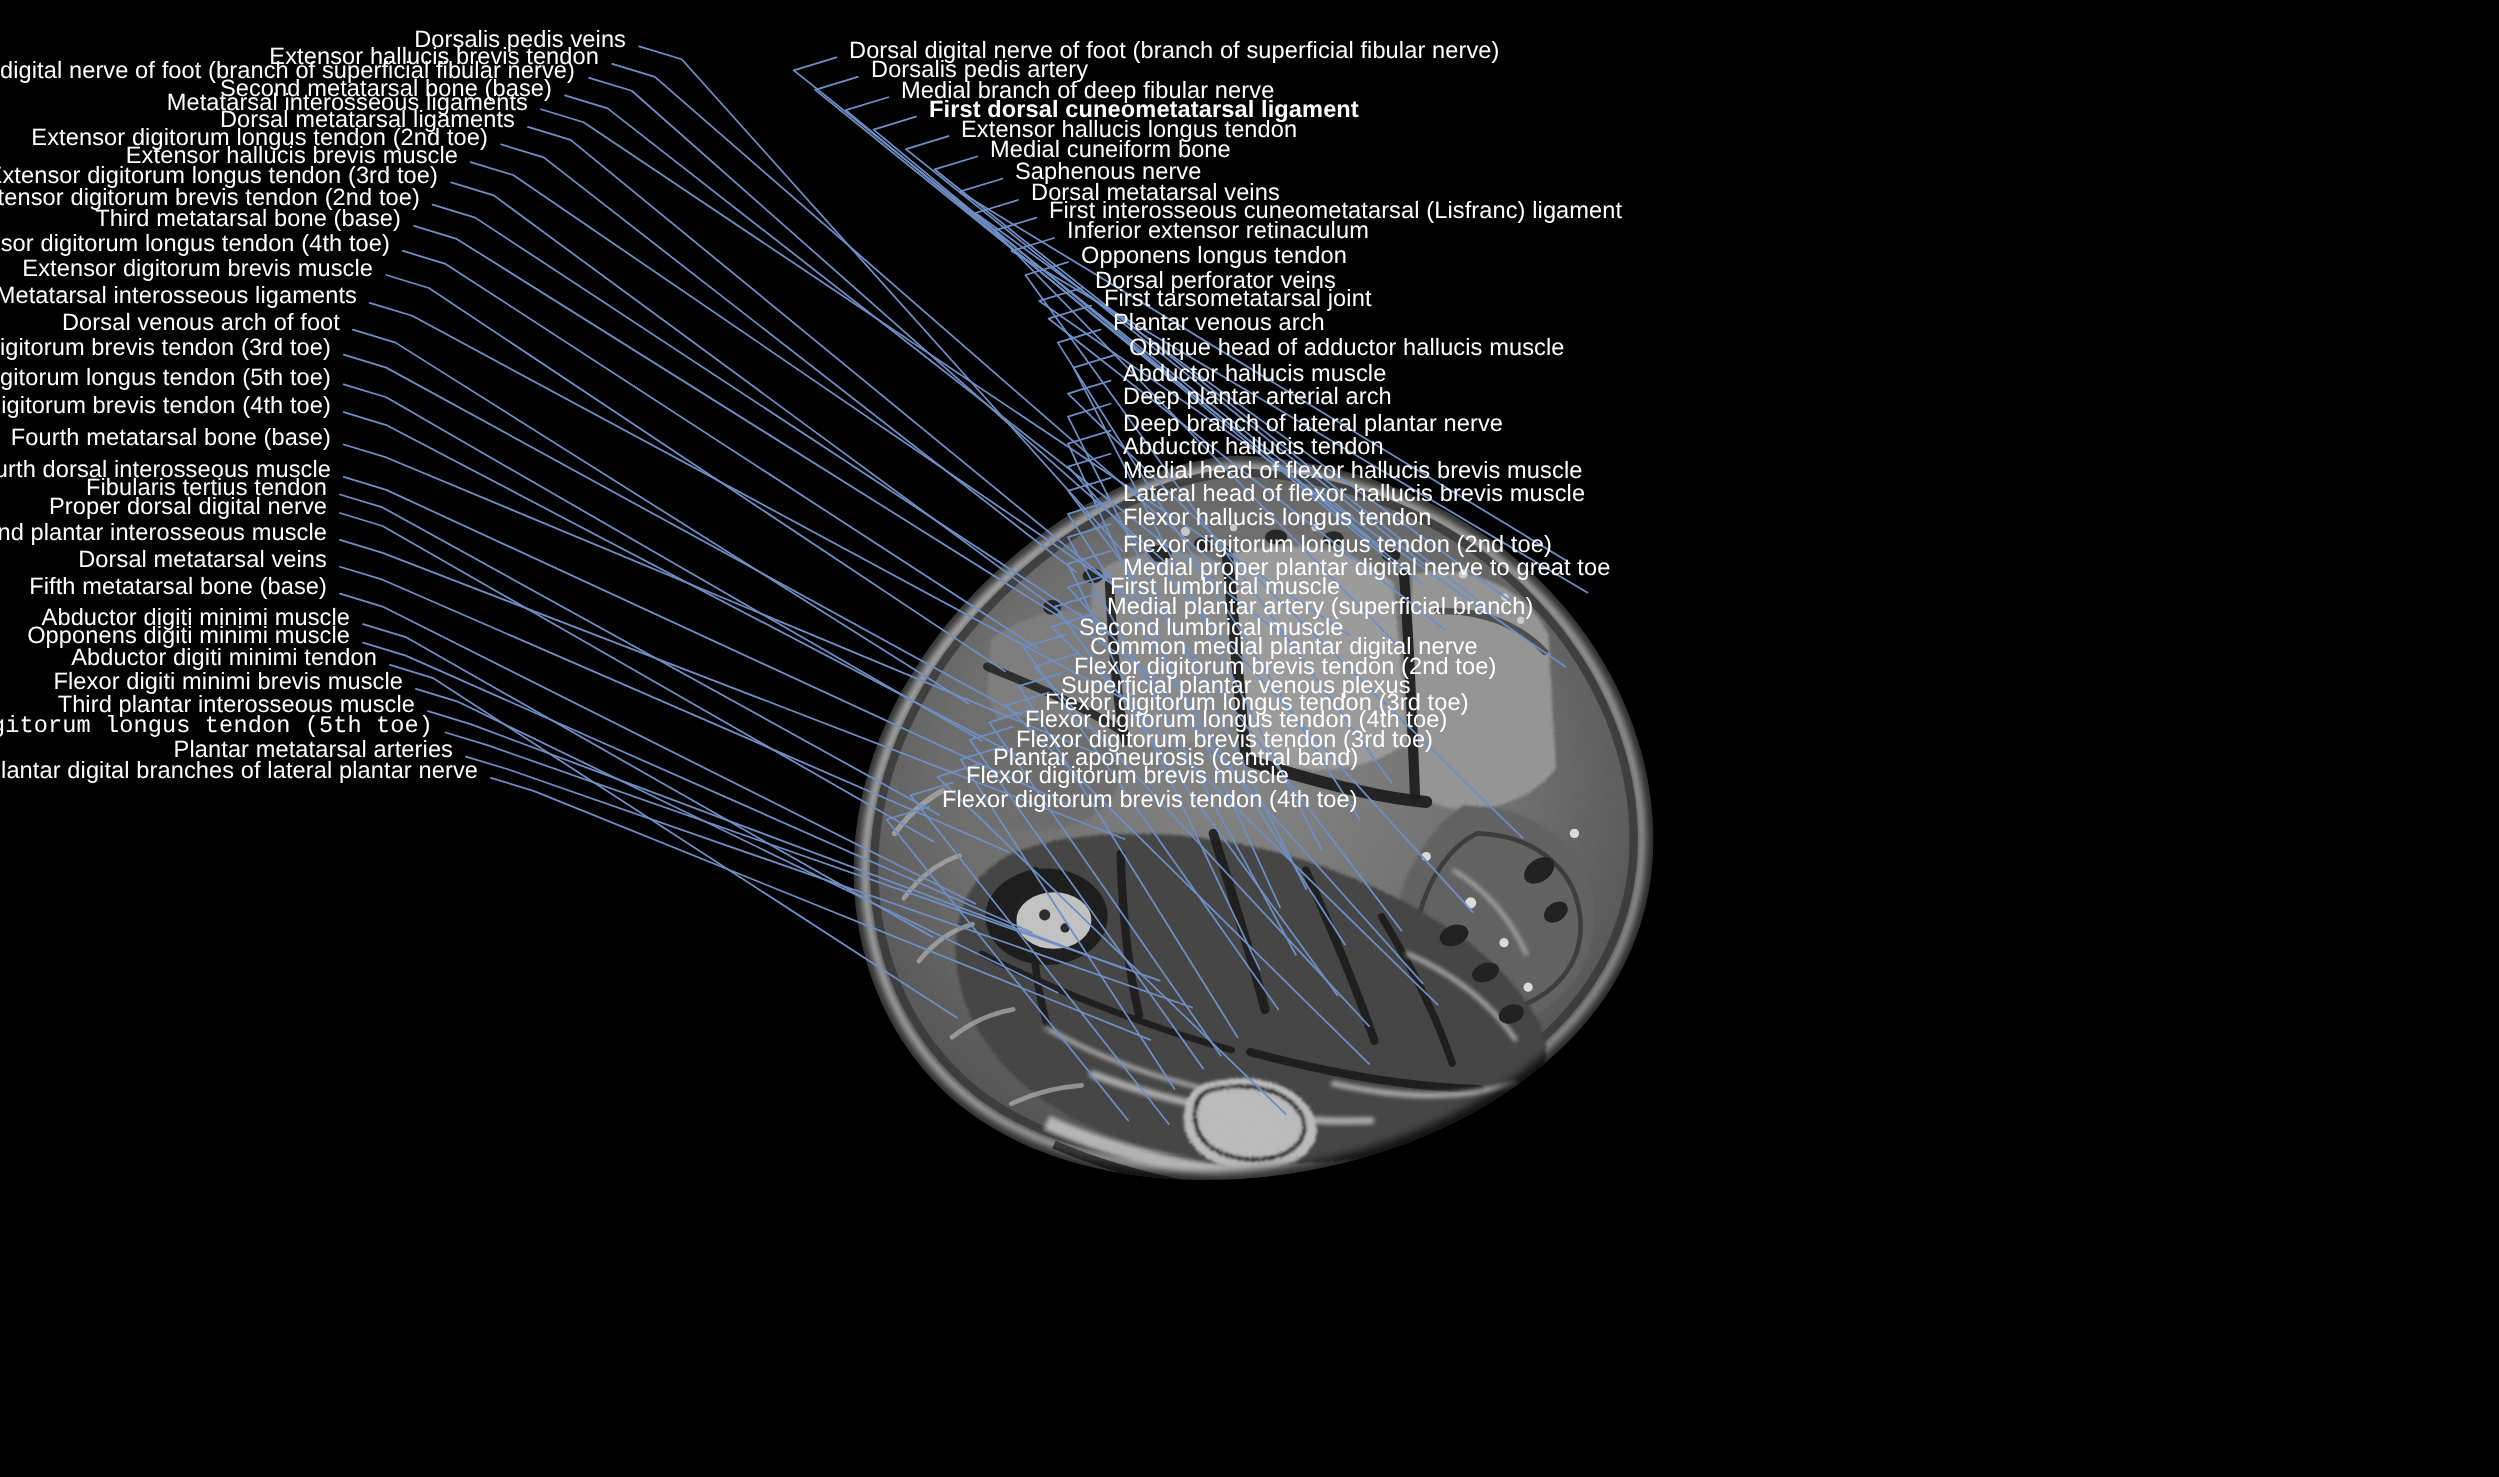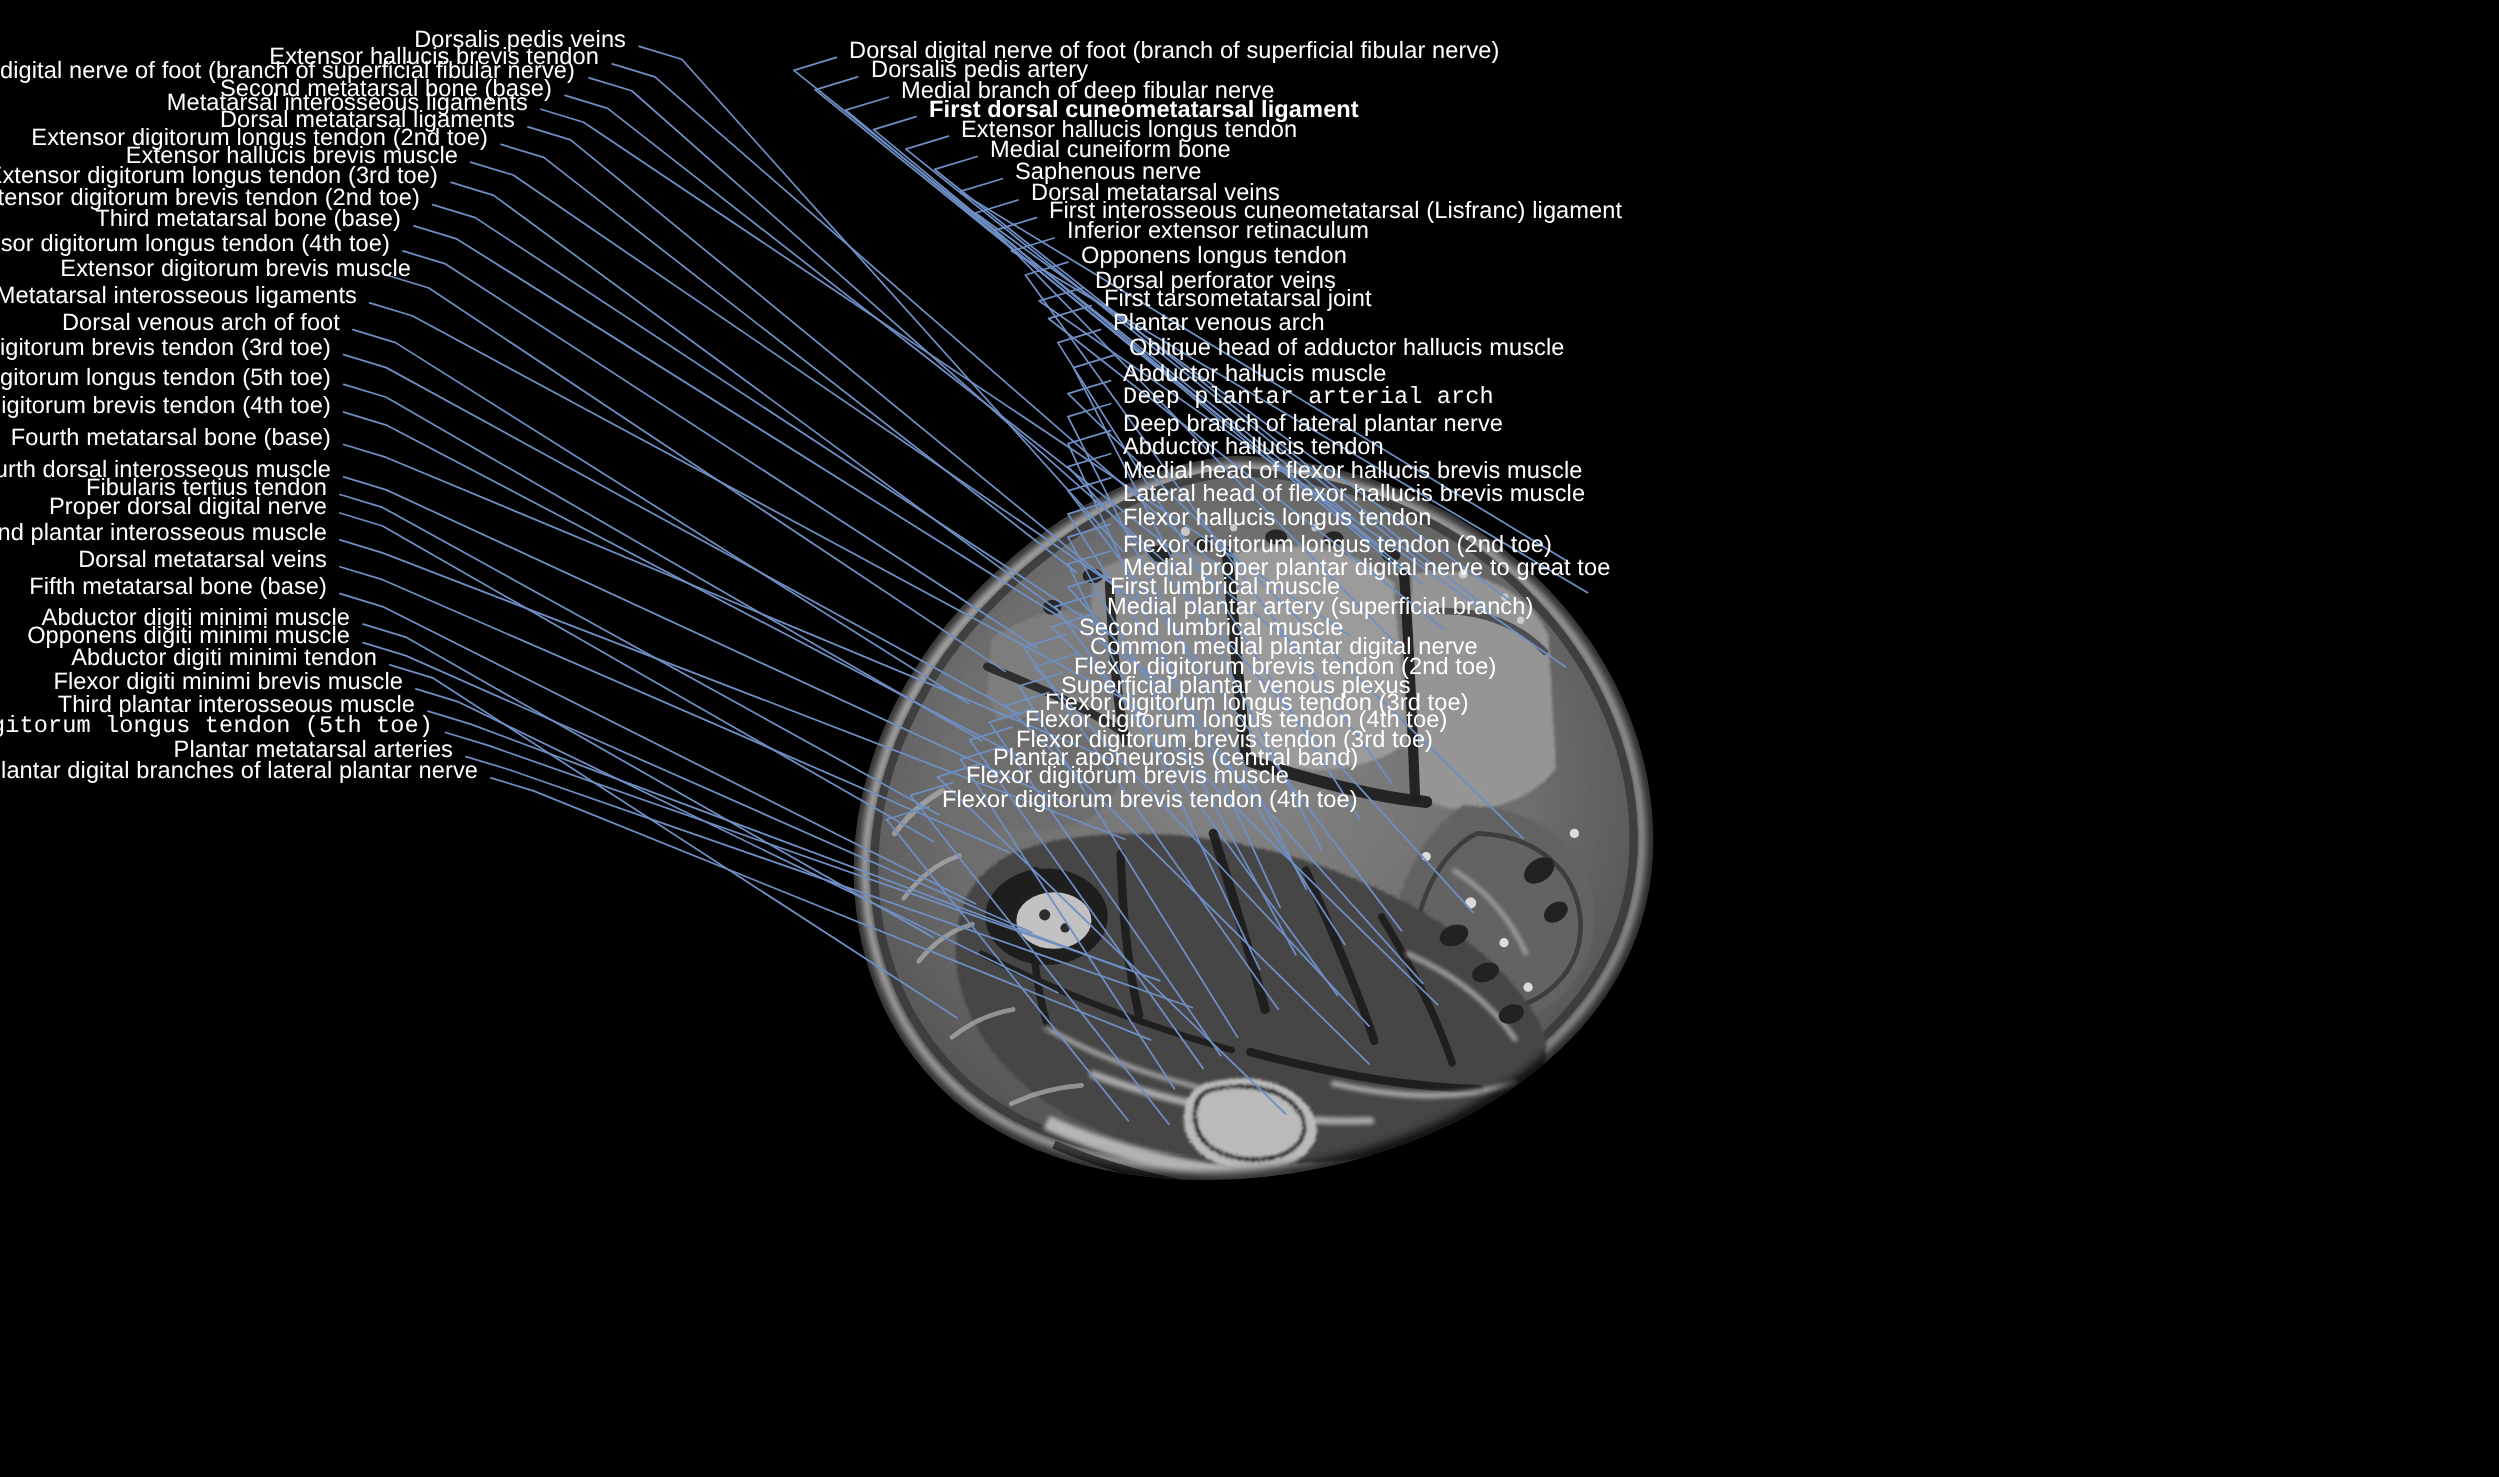--- a/index.html
+++ b/index.html
@@ -297,21 +297,21 @@
       <div class="lbl left" style="left: 575px; top: 72px;">Dorsal digital nerve of foot (branch of superficial fibular nerve)</div>
       <div class="lbl left" style="left: 552px; top: 90px;">Second metatarsal bone (base)</div>
       <div class="lbl left" style="left: 528px; top: 104px;">Metatarsal interosseous ligaments</div>
       <div class="lbl left" style="left: 515px; top: 121px;">Dorsal metatarsal ligaments</div>
       <div class="lbl left" style="left: 488px; top: 139px;">Extensor digitorum longus tendon (2nd toe)</div>
       <div class="lbl left" style="left: 458px; top: 157px;">Extensor hallucis brevis muscle</div>
       <div class="lbl left" style="left: 438px; top: 177px;">Extensor digitorum longus tendon (3rd toe)</div>
       <div class="lbl left" style="left: 420px; top: 199px;">Extensor digitorum brevis tendon (2nd toe)</div>
       <div class="lbl left" style="left: 401px; top: 220px;">Third metatarsal bone (base)</div>
       <div class="lbl left" style="left: 390px; top: 245px;">Extensor digitorum longus tendon (4th toe)</div>
-      <div class="lbl left" style="left: 373px; top: 270px; margin-left: 38px;">Extensor digitorum brevis muscle</div>
+      <div class="lbl left" style="left: 373px; top: 270px;">Extensor digitorum brevis muscle</div>
       <div class="lbl left" style="left: 357px; top: 297px;">Metatarsal interosseous ligaments</div>
       <div class="lbl left" style="left: 340px; top: 324px;">Dorsal venous arch of foot</div>
       <div class="lbl left" style="left: 331px; top: 349px;">Extensor digitorum brevis tendon (3rd toe)</div>
       <div class="lbl left" style="left: 331px; top: 379px;">Extensor digitorum longus tendon (5th toe)</div>
       <div class="lbl left" style="left: 331px; top: 407px;">Extensor digitorum brevis tendon (4th toe)</div>
       <div class="lbl left" style="left: 331px; top: 439px;">Fourth metatarsal bone (base)</div>
       <div class="lbl left" style="left: 331px; top: 471px;">Fourth dorsal interosseous muscle</div>
       <div class="lbl left" style="left: 327px; top: 489px;">Fibularis tertius tendon</div>
       <div class="lbl left" style="left: 327px; top: 508px;">Proper dorsal digital nerve</div>
       <div class="lbl left" style="left: 327px; top: 534px;">Second plantar interosseous muscle</div>
@@ -336,21 +336,21 @@
       <div class="lbl right" style="left: 1015px; top: 173px;">Saphenous nerve</div>
       <div class="lbl right" style="left: 1031px; top: 194px;">Dorsal metatarsal veins</div>
       <div class="lbl right" style="left: 1049px; top: 212px;">First interosseous cuneometatarsal (Lisfranc) ligament</div>
       <div class="lbl right" style="left: 1067px; top: 232px;">Inferior extensor retinaculum</div>
       <div class="lbl right" style="left: 1081px; top: 257px;">Opponens longus tendon</div>
       <div class="lbl right" style="left: 1095px; top: 282px;">Dorsal perforator veins</div>
       <div class="lbl right" style="left: 1104px; top: 300px;">First tarsometatarsal joint</div>
       <div class="lbl right" style="left: 1113px; top: 324px;">Plantar venous arch</div>
       <div class="lbl right" style="left: 1129px; top: 349px;">Oblique head of adductor hallucis muscle</div>
       <div class="lbl right" style="left: 1123px; top: 375px;">Abductor hallucis muscle</div>
-      <div class="lbl right" style="left: 1123px; top: 398px; font-family: Liberation Mono, monospace;">Deep plantar arterial arch</div>
+      <div class="lbl right" style="left: 1123px; top: 398px;">Deep plantar arterial arch</div>
       <div class="lbl right" style="left: 1123px; top: 425px;">Deep branch of lateral plantar nerve</div>
       <div class="lbl right" style="left: 1123px; top: 448px;">Abductor hallucis tendon</div>
       <div class="lbl right" style="left: 1123px; top: 472px;">Medial head of flexor hallucis brevis muscle</div>
       <div class="lbl right" style="left: 1123px; top: 495px;">Lateral head of flexor hallucis brevis muscle</div>
       <div class="lbl right" style="left: 1123px; top: 519px;">Flexor hallucis longus tendon</div>
       <div class="lbl right" style="left: 1123px; top: 546px;">Flexor digitorum longus tendon (2nd toe)</div>
       <div class="lbl right" style="left: 1123px; top: 569px;">Medial proper plantar digital nerve to great toe</div>
       <div class="lbl right" style="left: 1110px; top: 588px;">First lumbrical muscle</div>
       <div class="lbl right" style="left: 1107px; top: 608px;">Medial plantar artery (superficial branch)</div>
       <div class="lbl right" style="left: 1079px; top: 629px;">Second lumbrical muscle</div>

